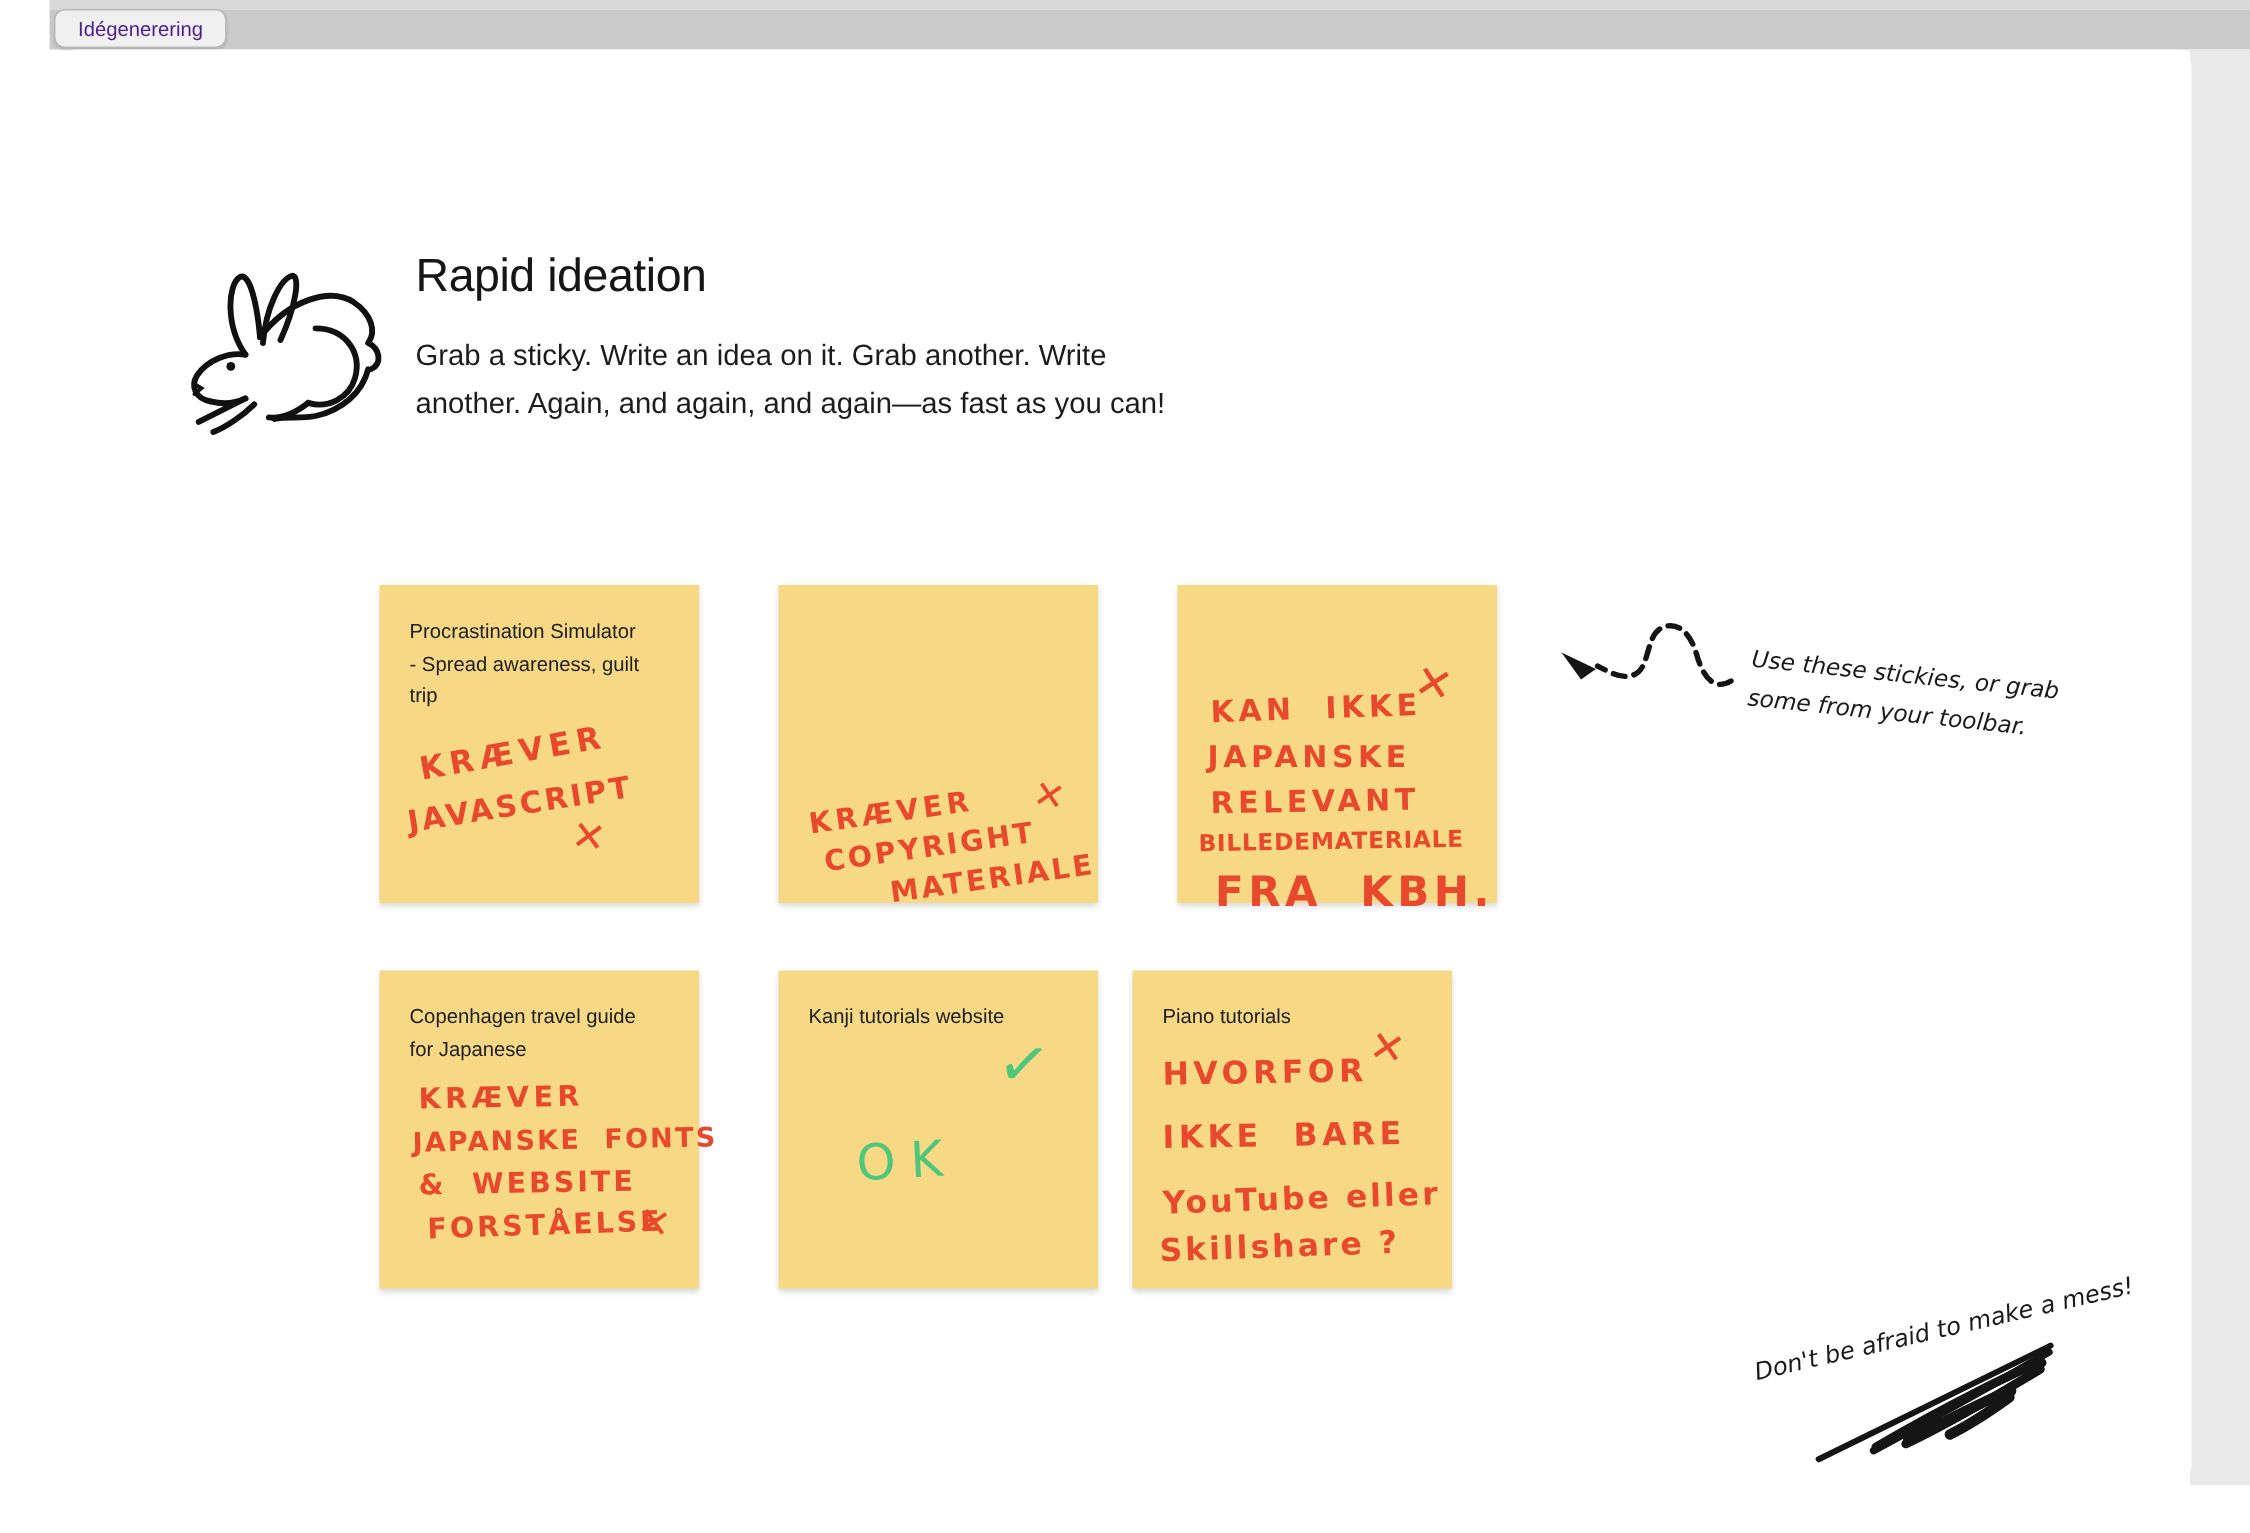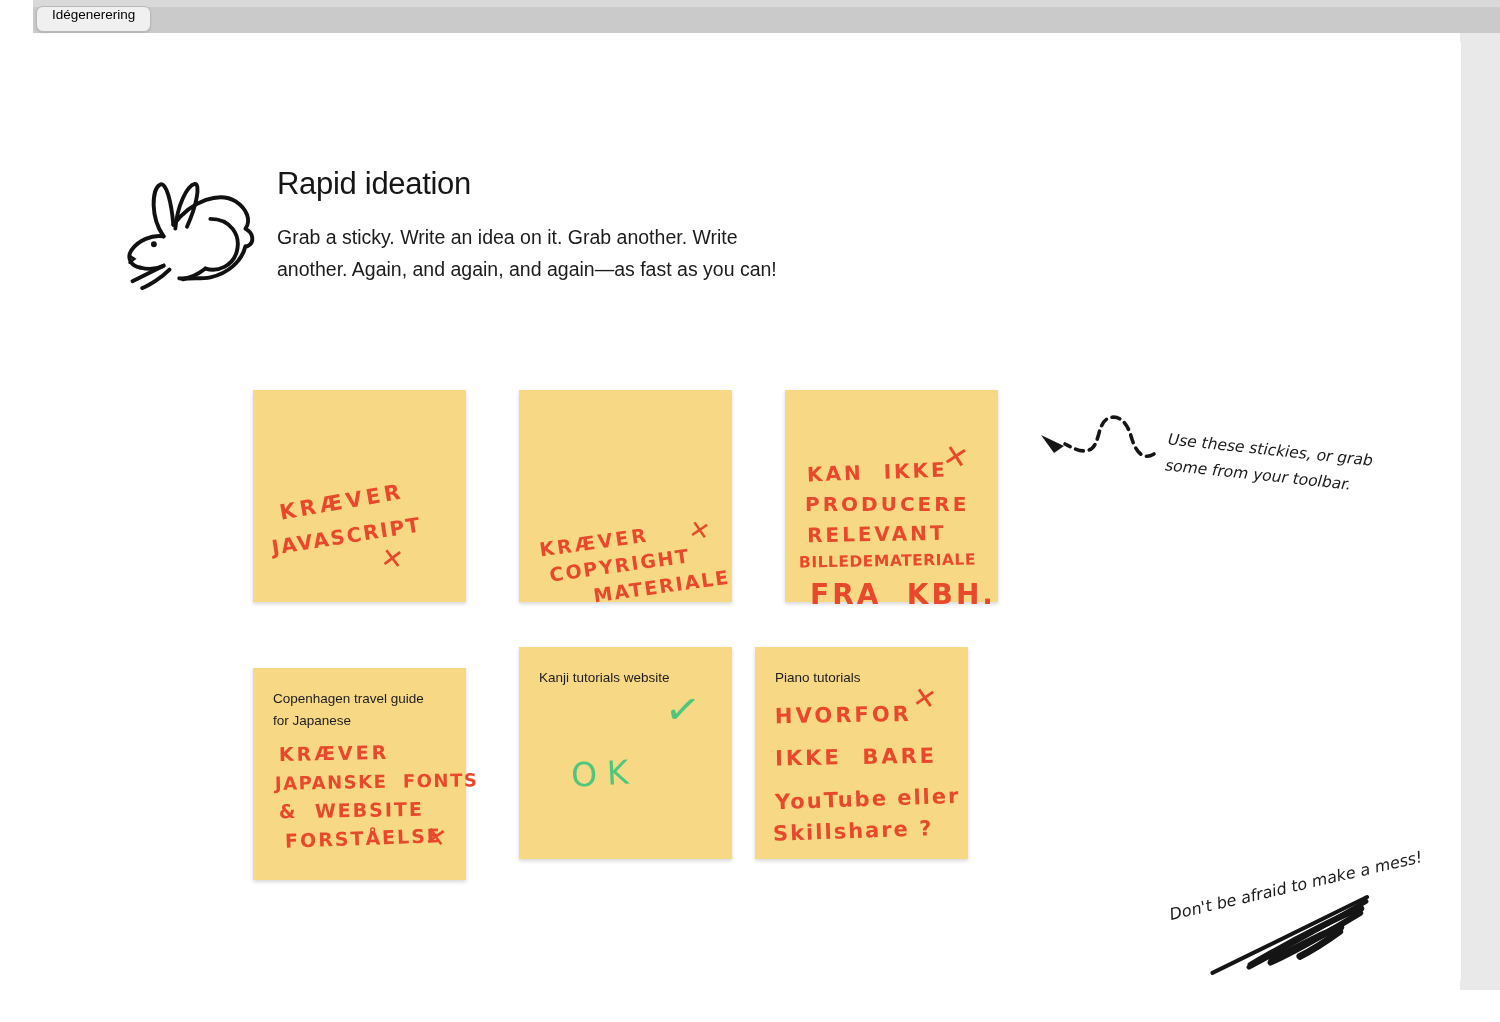--- a/index.html
+++ b/index.html
@@ -5,22 +5,22 @@
   * { margin:0; padding:0; box-sizing:border-box; }
   html,body { width:1500px; height:1022px; }
   body { position:relative; background:#ffffff; overflow:hidden;
          font-family:"Liberation Sans", sans-serif; }
 
   
   .tab-bar { position:absolute; left:33px; right:0; top:0; height:33px;
              background:linear-gradient(to bottom, var(--topbar_top) 0, var(--topbar_top) 7px, var(--topbar_bg) 7px); }
   .tab { position:absolute; left:36px; top:6px; height:26px; padding:0 15px;
          background:var(--tab_bg); border:1px solid var(--tab_border);
-         border-radius:7px; display:flex; 
-         font-size:13.5px; color:#000000; box-shadow:0 1px 2px rgba(0,0,0,0.12); }
+         border-radius:7px; display:flex; align-items:center;
+         font-size:13.5px; color:#4c1d95; box-shadow:0 1px 2px rgba(0,0,0,0.12); }
   .right-strip { position:absolute; right:0; top:33px; width:40px; height:957px; background:var(--strip_bg); }
   .canvas { position:absolute; left:40px; top:33px; width:1421px; height:956px;
             background:#ffffff; border-radius:12px; }
 
   
   .rabbit { position:absolute; left:118px; top:178px; width:138px; height:112px; }
   .title { position:absolute; left:277px; top:166px; font-size:31px; font-weight:400;
            letter-spacing:-0.3px; color:#161616; }
   .subtitle { position:absolute; left:277px; top:221px; font-size:19.5px; line-height:32px;
               color:#1c1c1c; white-space:pre-line; }
@@ -70,42 +70,45 @@
     <path d="M89,93 C80,100 70,104 62,103"></path>
   </g>
   <circle cx="36" cy="68" r="3" fill="#111"></circle>
   <path d="M11,80 l5,3 l-5,4" fill="none" stroke="#111" stroke-width="2.5" stroke-linecap="round"></path>
 </svg>
 <div class="title">Rapid ideation</div>
 <div class="subtitle">Grab a sticky. Write an idea on it. Grab another. Write
 another. Again, and again, and again—as fast as you can!</div>
 
 <div class="sticky" style="left:253px; top:390px">
+  <div class="sticky-text">Procrastination Simulator
+- Spread awareness, guilt
+trip</div>
   <div class="ink red" style="left:26px; top:102px; font-size:21px; letter-spacing:4px; transform:rotate(-10deg)">KRÆVER</div>
   <div class="ink red" style="left:18px; top:136px; font-size:20px; letter-spacing:2px; transform:rotate(-9deg)">JAVASCRIPT</div>
   <div class="ink red" style="left:128px; top:155px; font-size:27px; transform:rotate(8deg)">✕</div>
 </div>
 
 <div class="sticky" style="left:519px; top:390px">
   <div class="ink red" style="left:20px; top:143px; font-size:19px; letter-spacing:3px; transform:rotate(-8deg)">KRÆVER</div>
   <div class="ink red" style="left:30px; top:166px; font-size:19px; letter-spacing:2px; transform:rotate(-8deg)">COPYRIGHT</div>
   <div class="ink red" style="left:74px; top:187px; font-size:19px; letter-spacing:2px; transform:rotate(-8deg)">MATERIALE</div>
   <div class="ink red" style="left:170px; top:128px; font-size:25px; transform:rotate(10deg)">✕</div>
 </div>
 
 <div class="sticky" style="left:785px; top:390px">
   <div class="ink red" style="left:22px; top:72px; font-size:20px; letter-spacing:3px; transform:rotate(-2deg)">KAN  IKKE</div>
-  <div class="ink red" style="left:20px; top:104px; font-size:20px; letter-spacing:3px">PRODUCERE</div>
+  <div class="ink red" style="left:20px; top:104px; font-size:20px; letter-spacing:3px">JAPANSKE</div>
   <div class="ink red" style="left:22px; top:134px; font-size:20px; letter-spacing:3px; transform:rotate(-1deg)">RELEVANT</div>
   <div class="ink red" style="left:14px; top:164px; font-size:15.5px; letter-spacing:0.5px; transform:rotate(-1deg)">BILLEDEMATERIALE</div>
   <div class="ink red" style="left:25px; top:191px; font-size:28px; letter-spacing:3px">FRA  KBH.</div>
   <div class="ink red" style="left:158px; top:52px; font-size:30px; transform:rotate(12deg)">✕</div>
 </div>
 
-<div class="sticky" style="left:253px; top:668px">
+<div class="sticky" style="left:253px; top:647px">
   <div class="sticky-text">Copenhagen travel guide
 for Japanese</div>
   <div class="ink red" style="left:26px; top:76px; font-size:19px; letter-spacing:3px; transform:rotate(-1deg)">KRÆVER</div>
   <div class="ink red" style="left:22px; top:105px; font-size:18px; letter-spacing:1.5px; transform:rotate(-1deg)">JAPANSKE  FONTS</div>
   <div class="ink red" style="left:26px; top:133px; font-size:19px; letter-spacing:2px; transform:rotate(-1deg)">&amp;  WEBSITE</div>
   <div class="ink red" style="left:32px; top:161px; font-size:19px; letter-spacing:2px; transform:rotate(-2deg)">FORSTÅELSE</div>
   <div class="ink red" style="left:172px; top:156px; font-size:26px; transform:rotate(10deg)">✕</div>
 </div>
 
 <div class="sticky" style="left:519px; top:647px">

